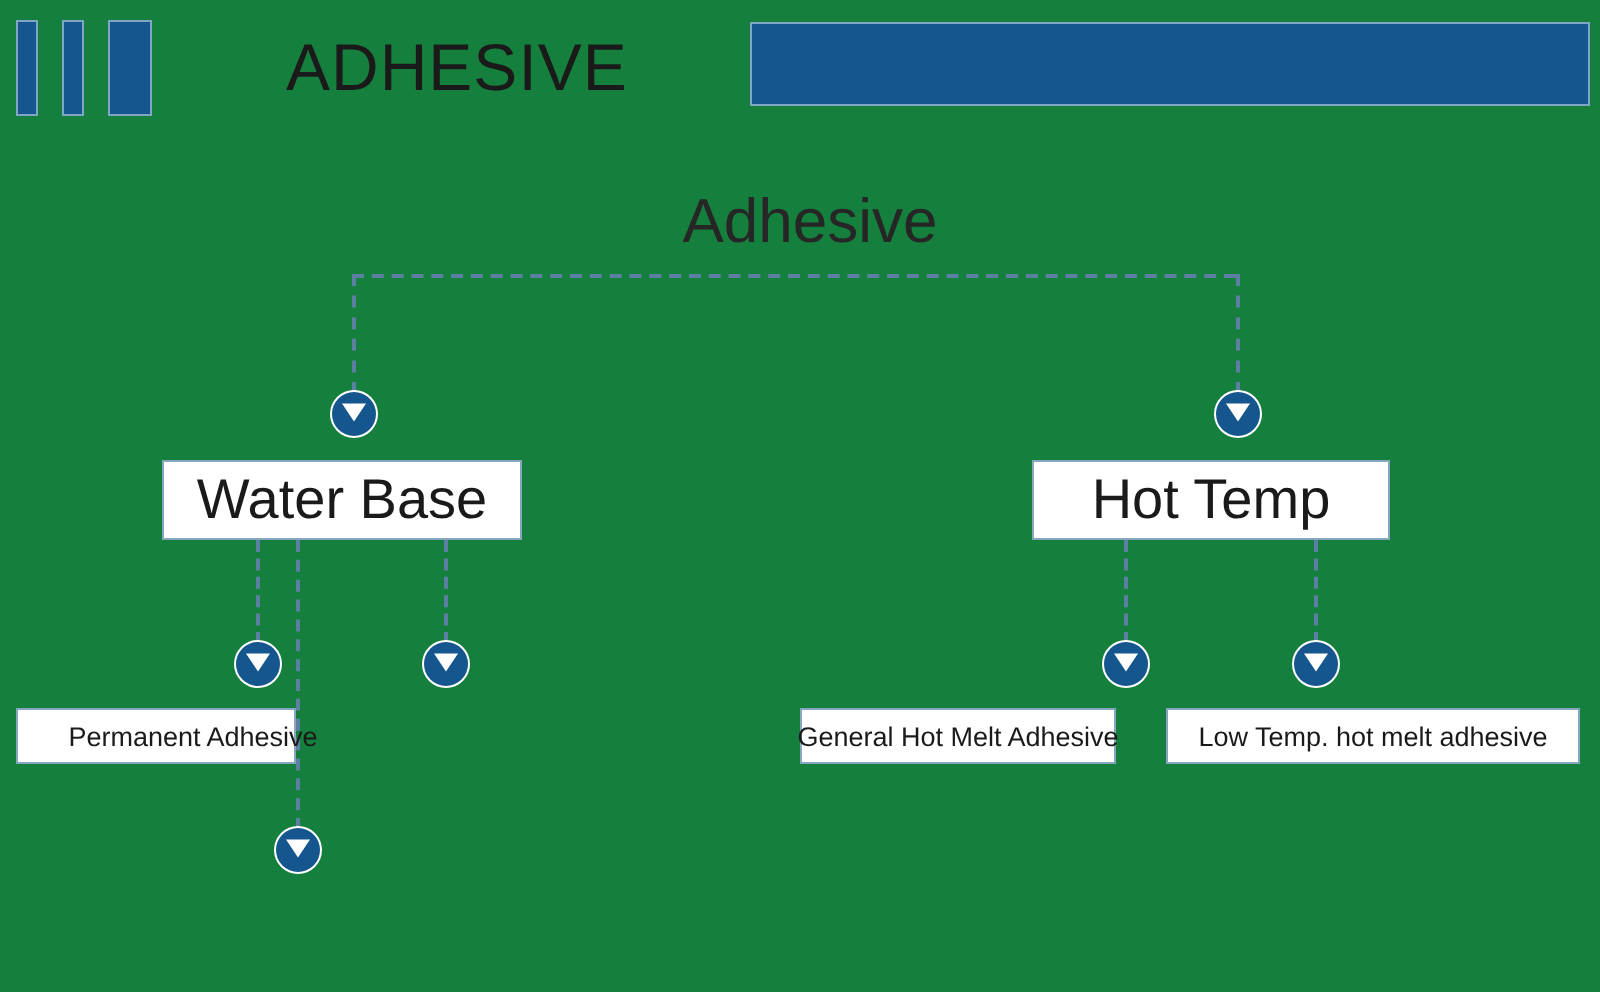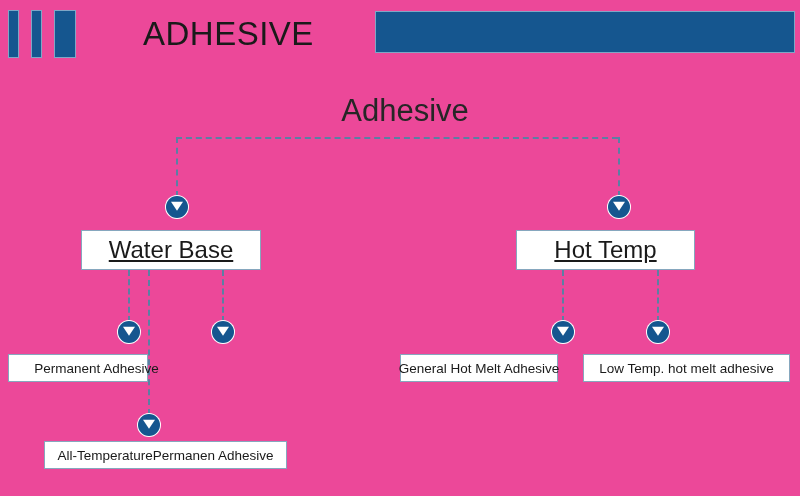--- a/index.html
+++ b/index.html
@@ -7,21 +7,21 @@
     padding: 0;
     background: #ffffff;
   }
   body {
     font-family: "Liberation Sans", sans-serif;
   }
   #canvas {
     position: relative;
     width: 800px;
     height: 496px;
-    background: #ec4899;
+    background: #15803d;
     overflow: hidden;
   }
 
   
   .hdr-bar {
     position: absolute;
     background: #15568F;
     border: 1px solid #7FA6C6;
   }
   #hdr-bar-1 { left: 8px;  top: 10px; width: 9px;  height: 46px; }
@@ -103,21 +103,21 @@
     position: absolute;
     box-sizing: border-box;
     border: 1px solid #86A7BE;
     background: #ffffff;
     display: flex;
     align-items: center;
     justify-content: center;
     color: #1a1a1a;
     white-space: nowrap;
   }
-  .node.level1 { font-size: 24px; text-decoration: underline; }
+  .node.level1 { font-size: 28px; }
   .node.leaf   { font-size: 13.5px; }
 </style>
 </head>
 <body>
 
 <div id="canvas">
 
   <div class="hdr-bar" id="hdr-bar-1"></div>
   <div class="hdr-bar" id="hdr-bar-2"></div>
   <div class="hdr-bar" id="hdr-bar-3"></div>
@@ -145,21 +145,20 @@
   <div class="conn-v" style="left:222px; top:270px; height:52px;"></div>
   <div class="conn-v" style="left:148px; top:270px; height:145px;"></div>
 
   <div class="arrow" style="left:118px; top:321px;"></div>
   <div class="arrow" style="left:212px; top:321px;"></div>
   <div class="arrow" style="left:138px; top:414px;"></div>
 
   <div class="node leaf" style="left:8px; top:354px; width:140px; height:28px;padding-left:37px;">Permanent Adhesive</div>
 
 
-  <div class="node leaf" style="left:44px; top:441px; width:243px; height:28px;">All-TemperaturePermanen Adhesive</div>
 
   <div class="conn-v" style="left:562px; top:270px; height:52px;"></div>
   <div class="conn-v" style="left:657px; top:270px; height:52px;"></div>
 
   <div class="arrow" style="left:552px; top:321px;"></div>
   <div class="arrow" style="left:647px; top:321px;"></div>
 
   <div class="node leaf" style="left:583px; top:354px; width:207px; height:28px;">Low Temp. hot melt adhesive</div>
 
   <div class="node leaf" style="left:400px; top:354px; width:158px; height:28px;">General Hot Melt Adhesive</div>

